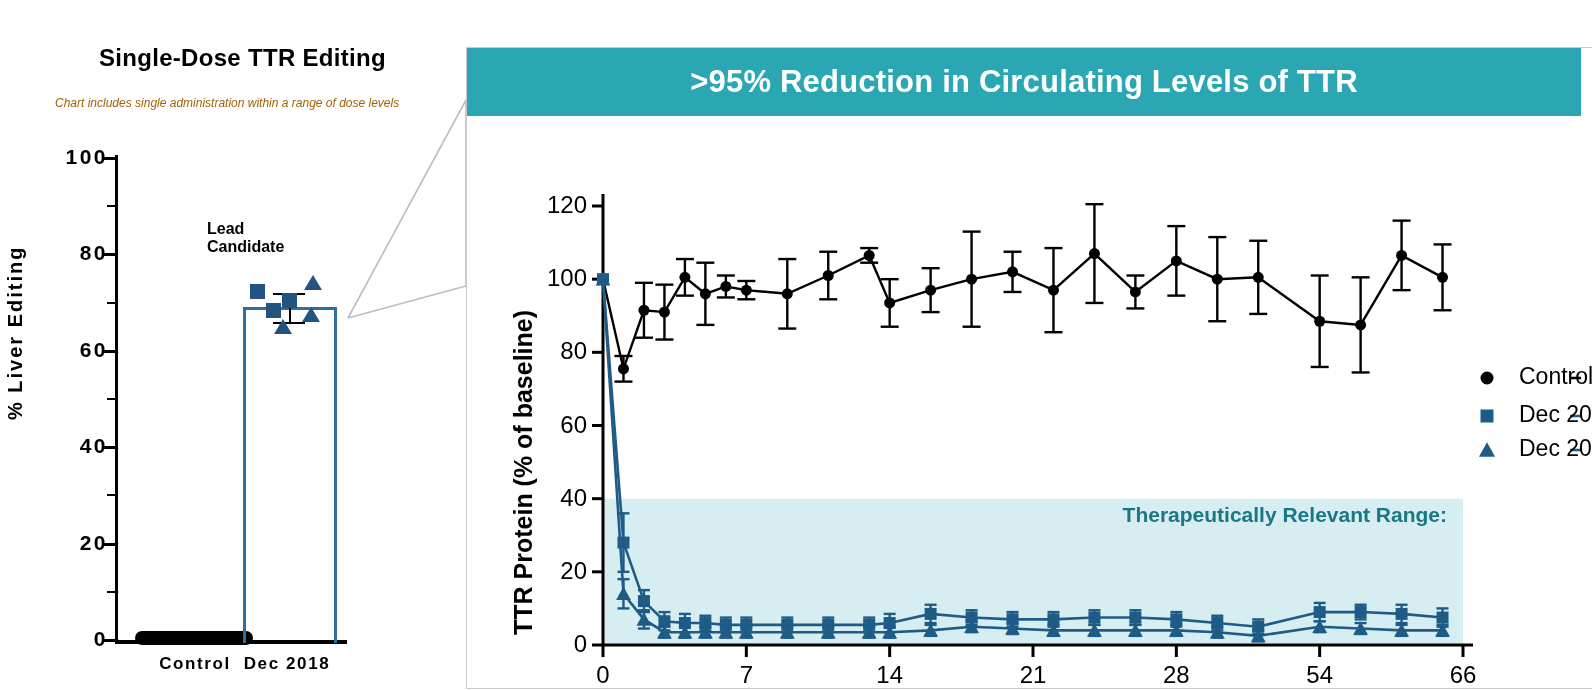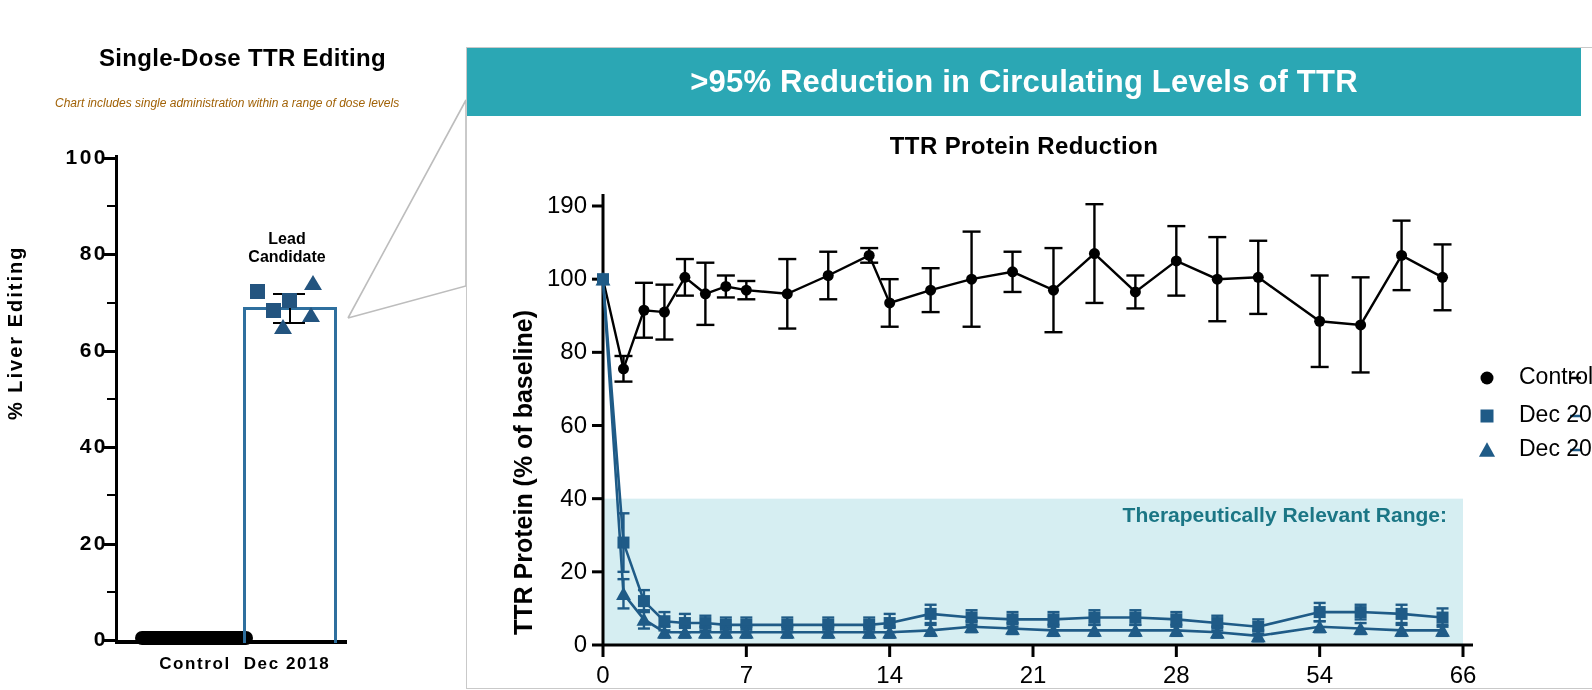--- a/index.html
+++ b/index.html
@@ -42,22 +42,22 @@
   .bar-tick-major{position:absolute;left:103px;width:14px;height:3px;background:#000;}
   .bar-tick-minor{position:absolute;left:107px;width:10px;height:2px;background:#000;}
 
   .bar-col{position:absolute;border:3px solid #2e6f9e;border-bottom:none;background:transparent;}
   .bar-blob{position:absolute;background:#000;border-radius:10px;}
   .bar-xlabel{
     position:absolute;text-align:center;font-size:17px;font-weight:bold;
     letter-spacing:1.6px;color:#000;white-space:nowrap;
   }
   .lead-label{
-    position:absolute;text-align:center;font-size:16px;font-weight:bold;
-    color:#000;line-height:1.15;white-space:nowrap;margin-top:10px;
+    position:absolute;text-align:left;font-size:16px;font-weight:bold;
+    color:#000;line-height:1.15;white-space:nowrap;
   }
   .mk-sq{position:absolute;width:15px;height:15px;background:#23547f;}
   .mk-tr{position:absolute;width:0;height:0;border-left:9px solid transparent;
          border-right:9px solid transparent;border-bottom:15px solid #23547f;}
   .err-v{position:absolute;width:2px;background:#000;}
   .err-h{position:absolute;height:2px;background:#000;}
 
   
   #callout{position:absolute;left:0;top:0;width:1592px;height:690px;pointer-events:none;}
 
@@ -169,21 +169,20 @@
   </div>
 
   <svg id="callout">
     <polyline points="348,318 466,286 466,100 348,318" fill="none" stroke="#bdbdbd" stroke-width="1.6"></polyline>
   </svg>
 
   <div id="right-panel">
     <div id="banner">
       <span id="banner-text">&gt;95% Reduction in Circulating Levels of TTR</span>
     </div>
-    <div id="chart-title">TTR Protein Reduction</div>
 
     <div id="plot">
       <svg id="plot-svg" width="1114" height="642">
           <rect x="136" y="450.6666666666667" width="860" height="146.33333333333331" fill="#d6eef2"></rect>
           <line x1="136" y1="146" x2="136" y2="597" stroke="#000" stroke-width="3"></line>
           <line x1="136" y1="597" x2="1006" y2="597" stroke="#000" stroke-width="3"></line>
           <line x1="125" y1="597" x2="136" y2="597" stroke="#000" stroke-width="3"></line>
           <line x1="125" y1="523.8333333333334" x2="136" y2="523.8333333333334" stroke="#000" stroke-width="3"></line>
           <line x1="125" y1="450.6666666666667" x2="136" y2="450.6666666666667" stroke="#000" stroke-width="3"></line>
           <line x1="125" y1="377.5" x2="136" y2="377.5" stroke="#000" stroke-width="3"></line>
@@ -510,21 +509,21 @@
             <polygon points="1011.94,408.851 1028.06,408.851 1020,394.343" fill="#1f5b87"></polygon>
           </g>
         </svg>
       <div id="plot-overlays">
           <div class="ytick-main" style="left: 40px; top: 597px; width: 80px;">0</div>
           <div class="ytick-main" style="left: 40px; top: 523.833px; width: 80px;">20</div>
           <div class="ytick-main" style="left: 40px; top: 450.667px; width: 80px;">40</div>
           <div class="ytick-main" style="left: 40px; top: 377.5px; width: 80px;">60</div>
           <div class="ytick-main" style="left: 40px; top: 304.333px; width: 80px;">80</div>
           <div class="ytick-main" style="left: 40px; top: 231.167px; width: 80px;">100</div>
-          <div class="ytick-main" style="left: 40px; top: 158px; width: 80px;">190</div>
+          <div class="ytick-main" style="left: 40px; top: 158px; width: 80px;">120</div>
           <div class="xtick-main" style="left: 96px; top: 613px; width: 80px;">0</div>
           <div class="xtick-main" style="left: 239.333px; top: 613px; width: 80px;">7</div>
           <div class="xtick-main" style="left: 382.667px; top: 613px; width: 80px;">14</div>
           <div class="xtick-main" style="left: 526px; top: 613px; width: 80px;">21</div>
           <div class="xtick-main" style="left: 669.333px; top: 613px; width: 80px;">28</div>
           <div class="xtick-main" style="left: 812.667px; top: 613px; width: 80px;">54</div>
           <div class="xtick-main" style="left: 956px; top: 613px; width: 80px;">66</div>
           <div class="ylab-main" style="left: 42px; top: 587px;">TTR Protein (% of baseline)</div>
           <div class="xlab-main" style="left: 136px; top: 651px; width: 860px;">Time (weeks)</div>
           <div class="legend-item" style="left: 1052px; top: 315px;">Control</div>

